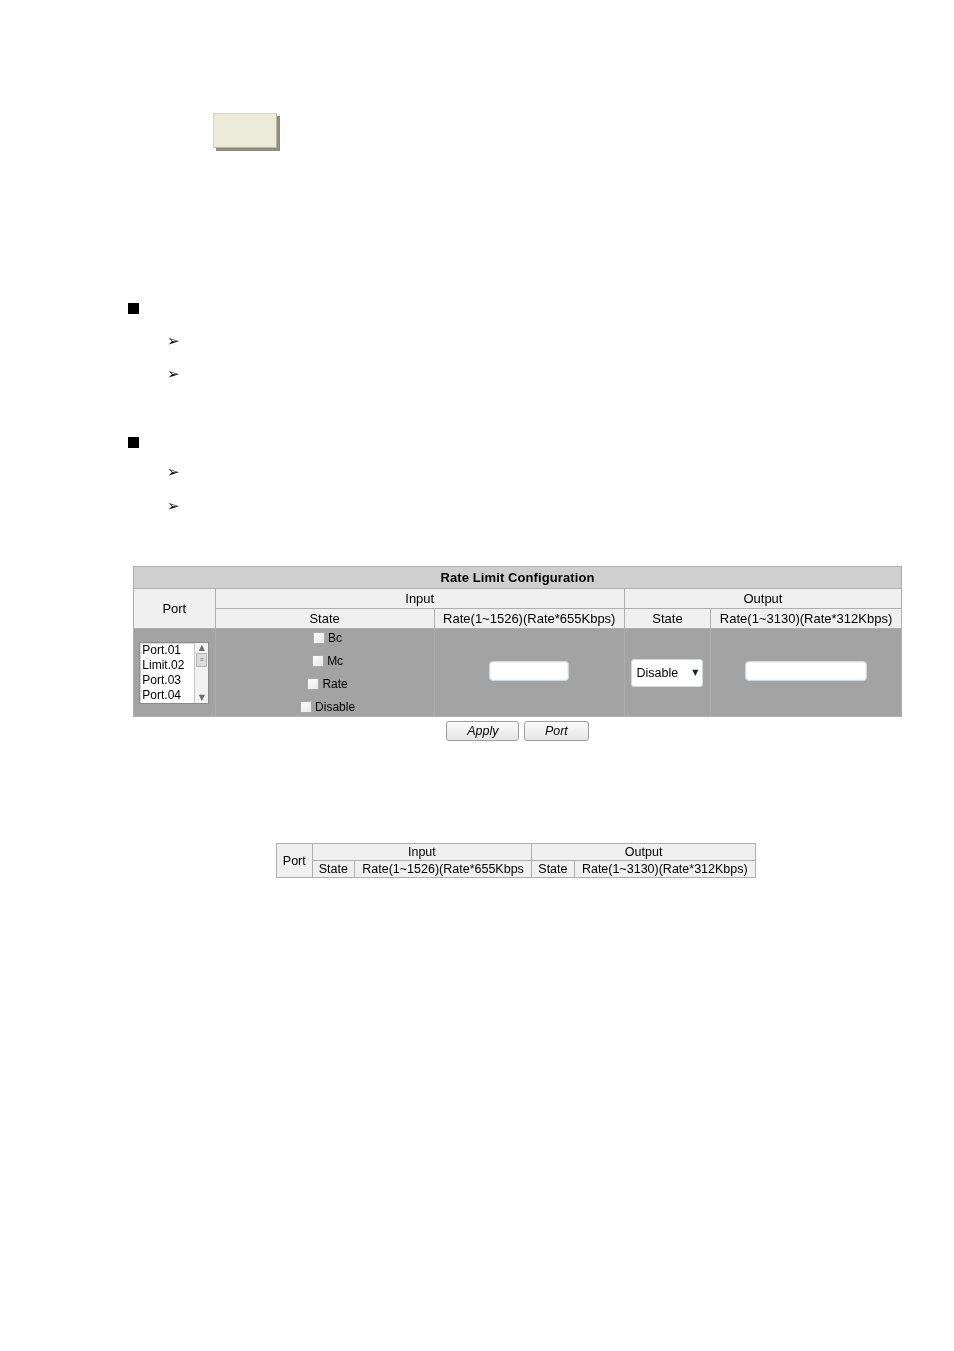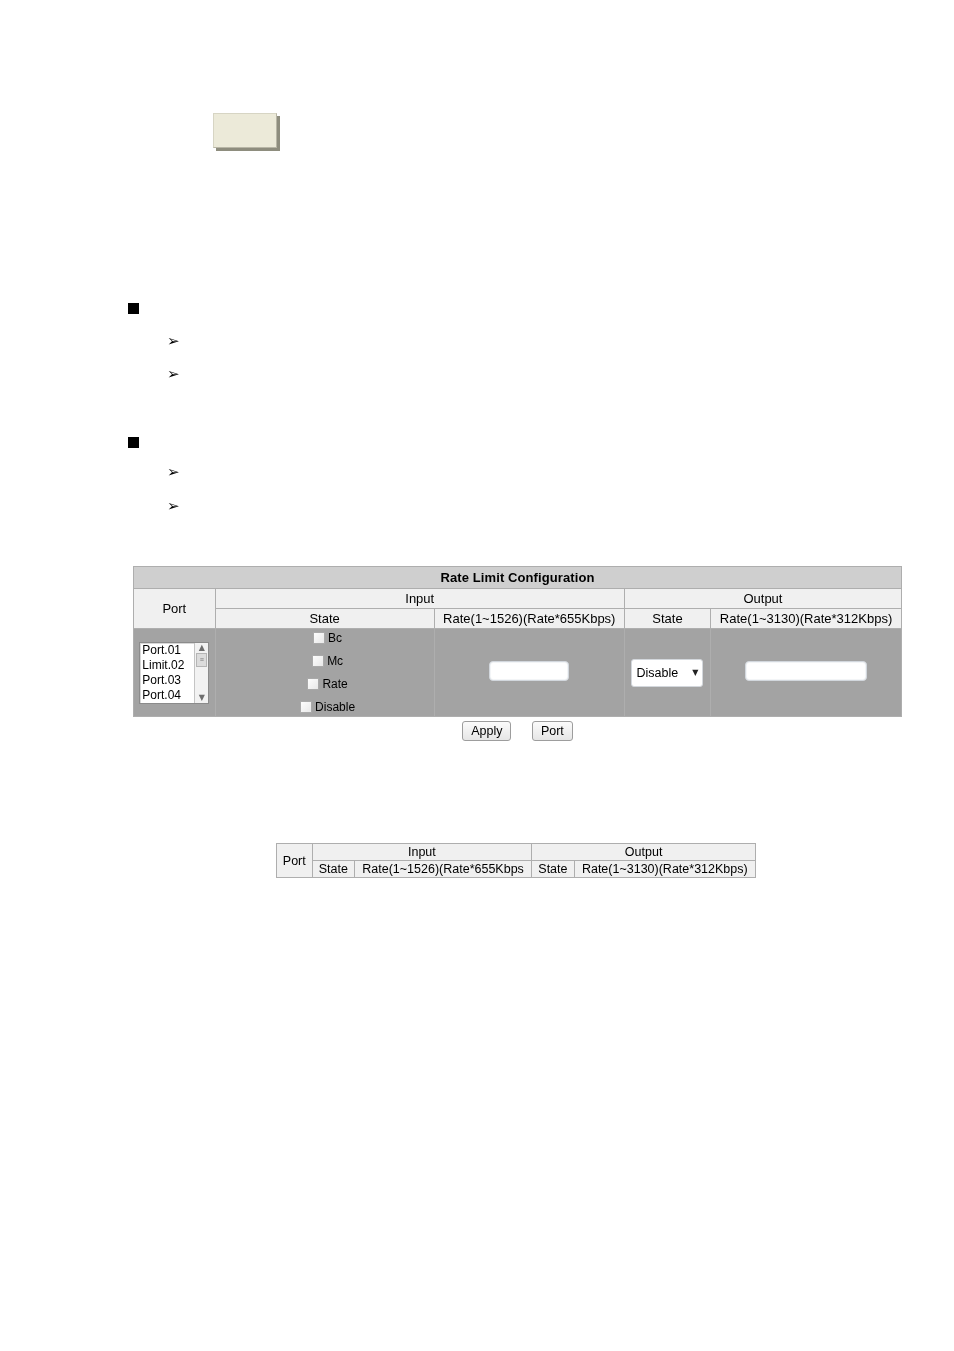--- a/index.html
+++ b/index.html
@@ -197,28 +197,29 @@
   .button-bar {
     position: absolute;
     left: 133px;
     top: 721px;
     width: 769px;
     text-align: center;
   }
   .push-button {
     display: inline-block;
     min-width: 38px;
-    padding: 2px 8px;
-    margin: 0 8px;
+    padding: 2px 20px;
+    margin: 0 0;
     font-size: 12.5px;
     background: linear-gradient(180deg,#fbfbfb 0%,#e6e6e6 100%);
     border: 1px solid #9d9d9d;
     border-radius: 3px;
     color: #000;
     box-sizing: border-box;
+    font-style: italic;
   }
 
   
   #rate-limit-legend-table {
     left: 276px;
     top: 843px;
     width: 480px;
     font-size: 12.5px;
   }
   #rate-limit-legend-table td { padding: 1px 4px; }

